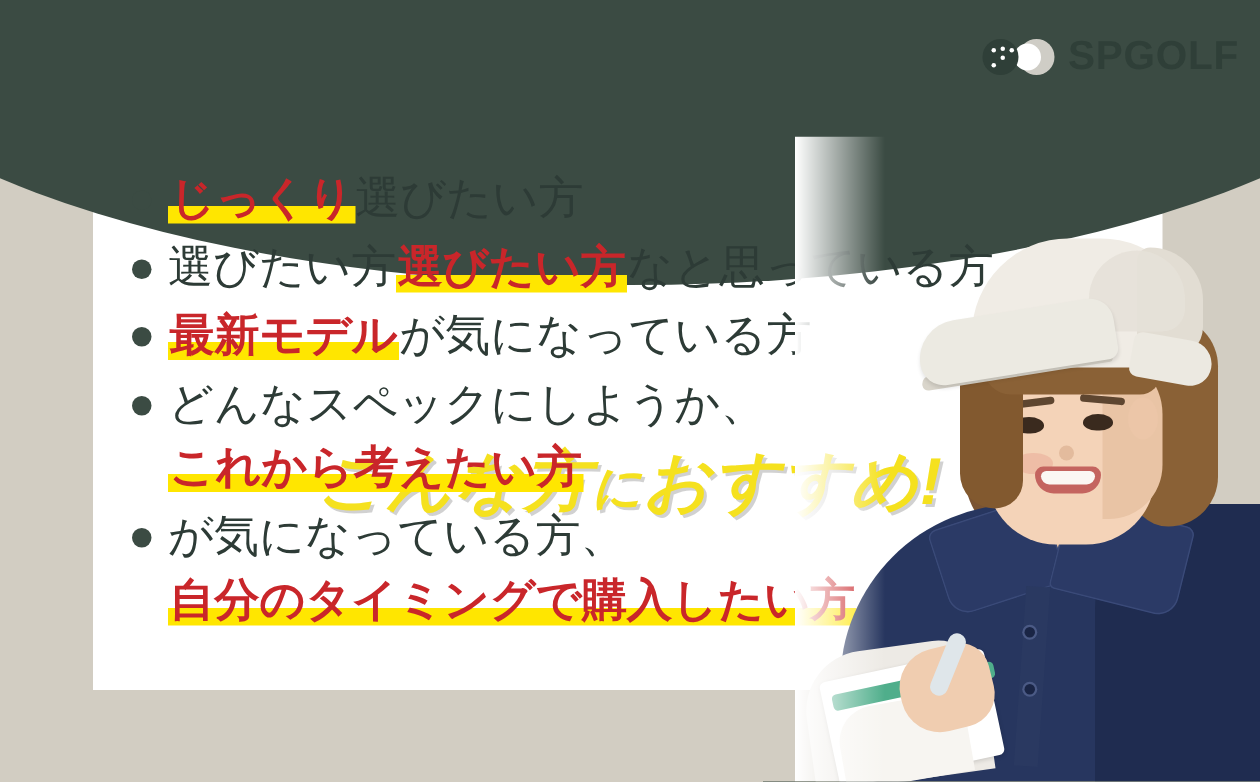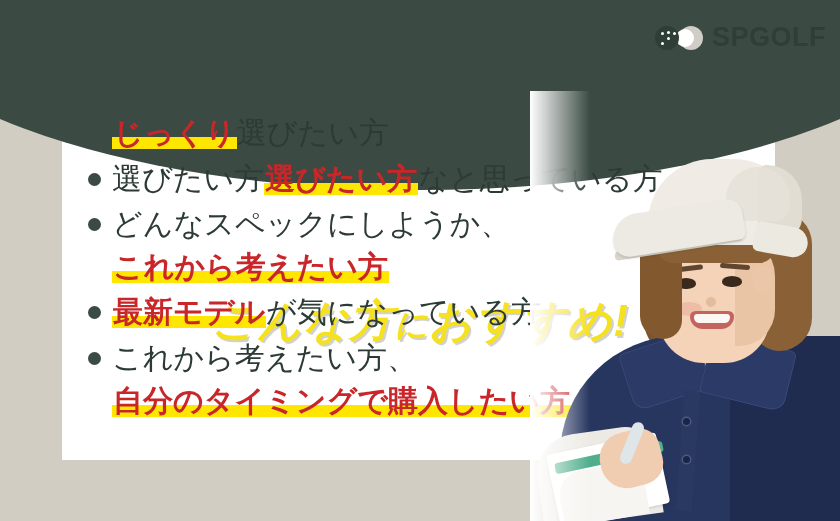--- a/index.html
+++ b/index.html
@@ -329,36 +329,36 @@
     <div class="item">
       <span class="bullet"></span>
       <span class="lines">
         <div class="line"><span class="blk">選びたい方</span><span class="hl">選びたい方</span><span class="blk">なと思っている方</span></div>
       </span>
     </div>
 
     <div class="item">
       <span class="bullet"></span>
       <span class="lines">
+        <div class="line"><span class="hl">最新モデル</span><span class="blk">が気になっている方</span></div>
+      </span>
+    </div>
+
+    <div class="item">
+      <span class="bullet"></span>
+      <span class="lines">
         <div class="line plain"><span class="blk">どんなスペックにしようか、</span></div>
         <div class="line"><span class="hl">これから考えたい方</span></div>
       </span>
     </div>
 
     <div class="item">
       <span class="bullet"></span>
       <span class="lines">
-        <div class="line"><span class="hl">最新モデル</span><span class="blk">が気になっている方</span></div>
-      </span>
-    </div>
-
-    <div class="item">
-      <span class="bullet"></span>
-      <span class="lines">
-        <div class="line plain"><span class="blk">これから考えたい方、</span></div>
+        <div class="line plain"><span class="blk">が気になっている方、</span></div>
         <div class="line"><span class="hl">自分のタイミングで購入したい方</span></div>
       </span>
     </div>
 
   </div>
 
   <div class="photo">
     <span class="ph photo-fade"></span>
     <span class="ph hair-back"></span>
     <span class="ph torso"></span>

